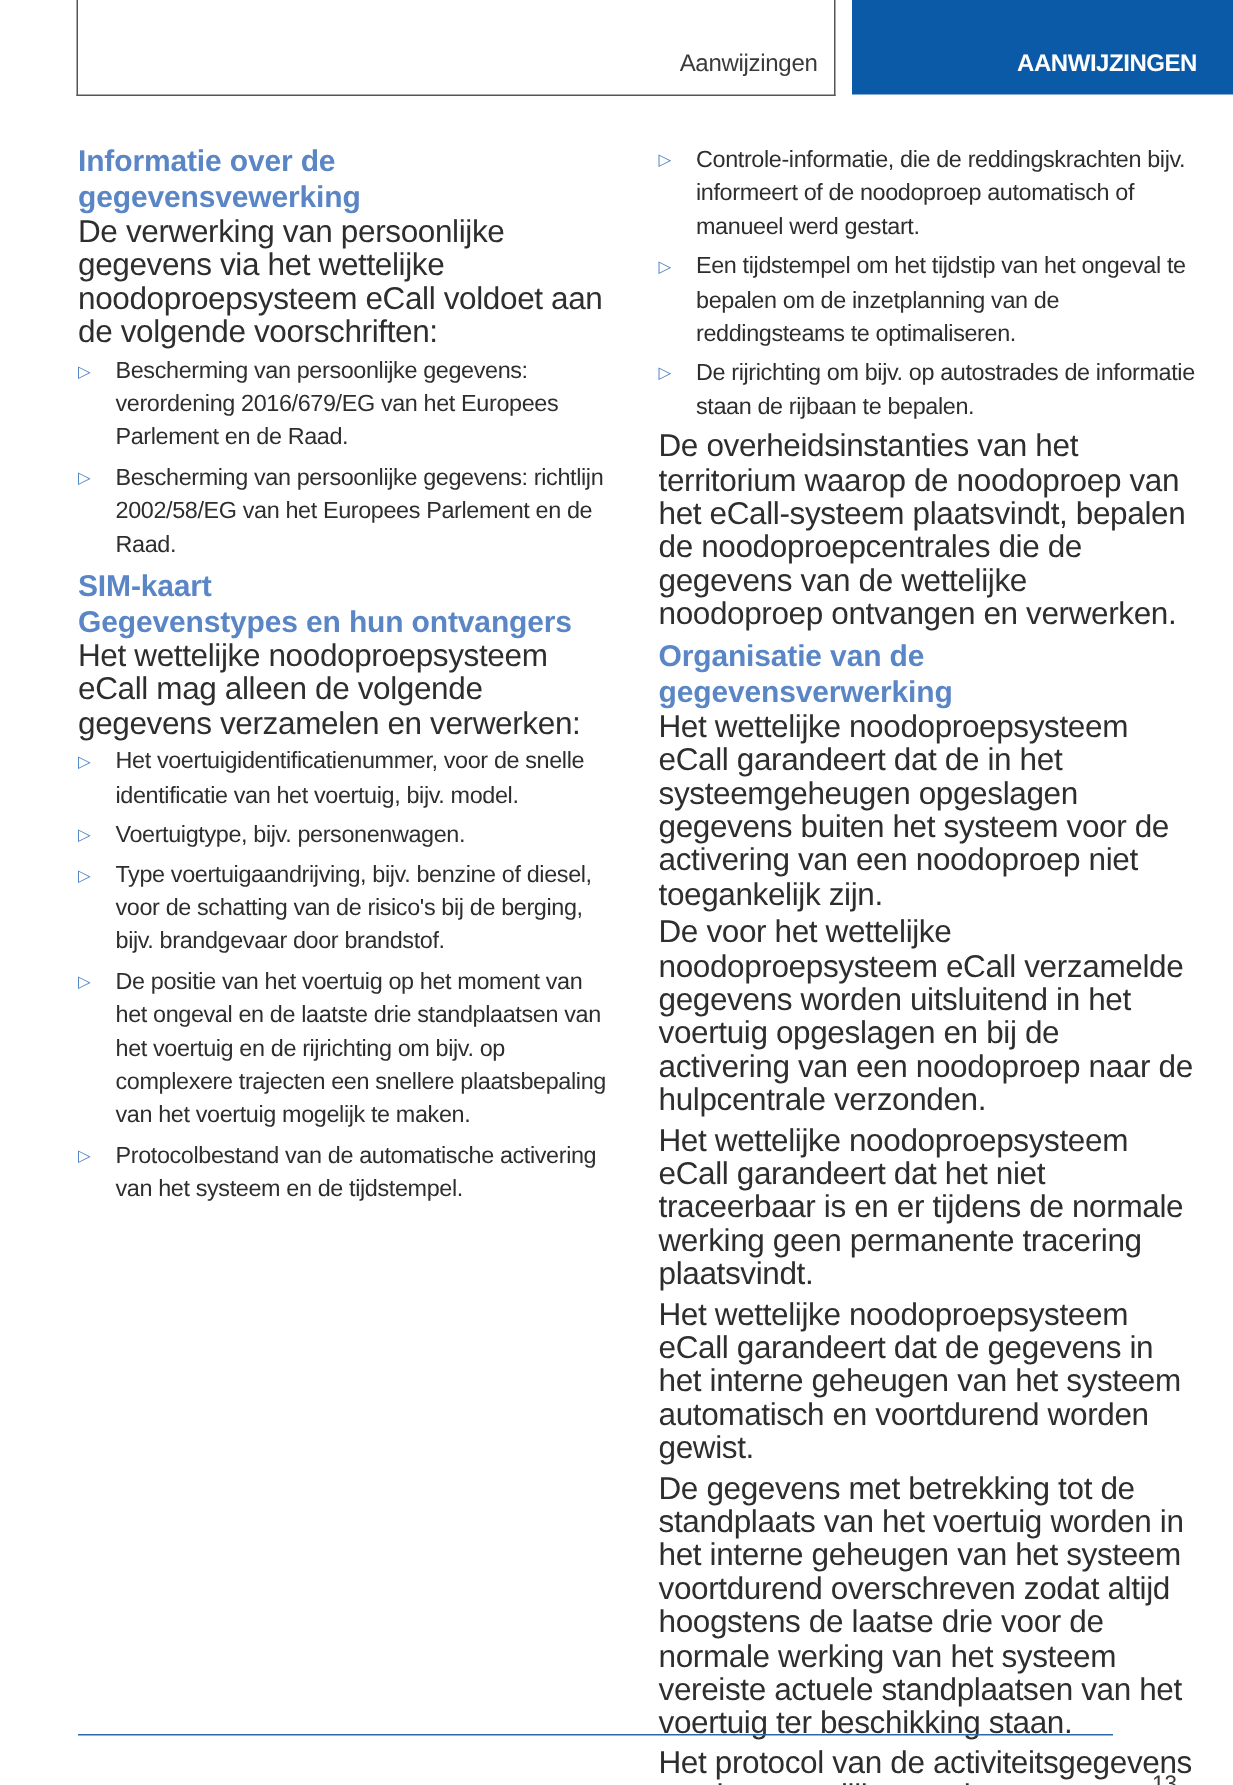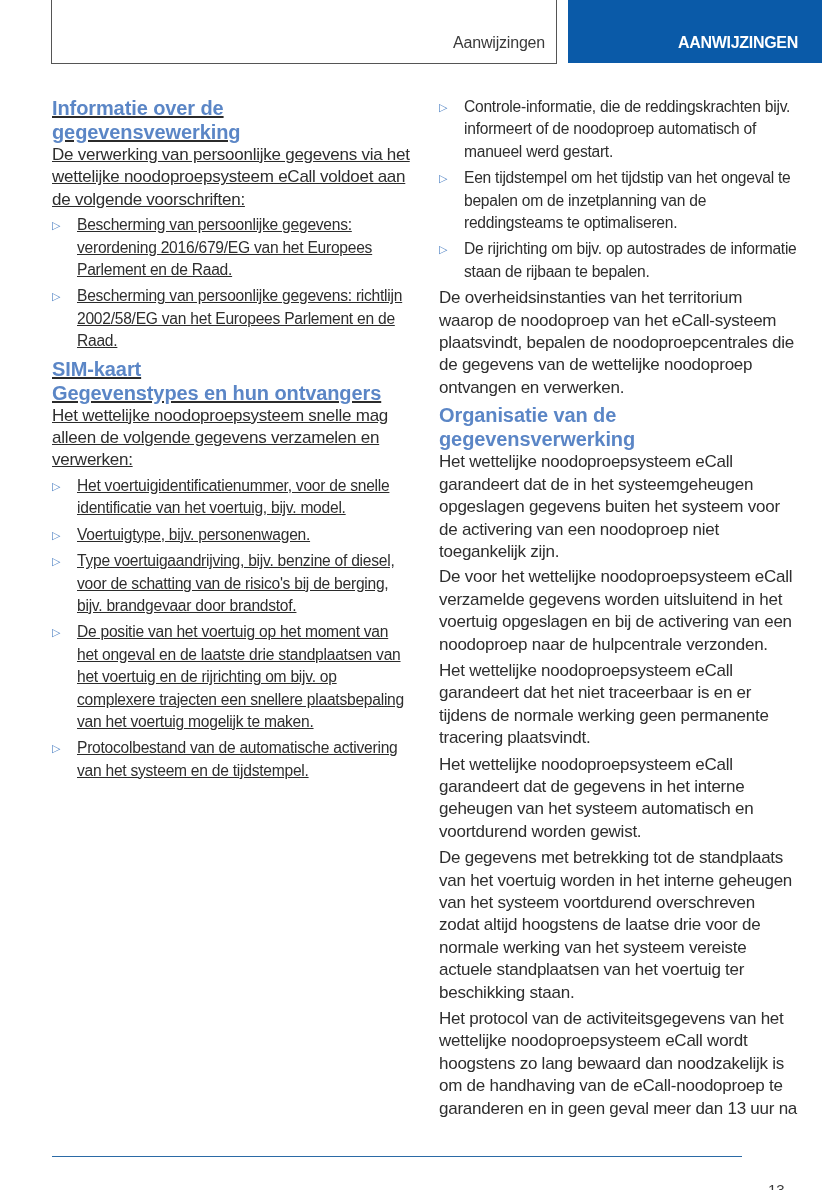--- a/index.html
+++ b/index.html
@@ -17,29 +17,29 @@
   .header-tab {
     position: absolute; left: 568px; top: 0; width: 254px; height: 63px;
     background: #0a5aa8;
   }
   .header-tab-label {
     position: absolute; right: 24px; bottom: 11px;
     font-size: 16px; font-weight: bold; color: #fff; letter-spacing: -0.3px;
   }
 
   .col { position: absolute; top: 96px; }
-  .col-left { left: 52px; width: 360px; text-decoration: underline; }
+  .col-left { left: 52px; width: 360px; }
   .col-right { left: 439px; width: 360px; }
 
   h2 {
     color: #5b86c6; font-size: 20px; font-weight: bold; line-height: 24px;
     letter-spacing: -0.1px;
   }
   p {
-    font-size: 17px; line-height: 22.4px; letter-spacing: -0.25px; color: #2e2e2e;
+    font-size: 21px; line-height: 22.4px; letter-spacing: -0.25px; color: #2e2e2e;
     margin-bottom: 4px;
   }
   .list { list-style: none; margin-bottom: 4px; }
   .list li {
     position: relative; padding-left: 25px;
     font-size: 15.6px; line-height: 22.4px; letter-spacing: -0.25px; color: #2e2e2e;
     margin-bottom: 4px;
   }
   .list li .bullet {
     position: absolute; left: 0; top: 0; color: #4a7fc2; font-size: 11px; line-height: 22.4px;
@@ -69,21 +69,21 @@
   <h2>Informatie over de gegevensvewerking</h2>
   <p class="h-after">De verwerking van persoonlijke gegevens via het wettelijke noodoproepsysteem eCall voldoet aan de volgende voorschriften:</p>
   <ul class="list">
     <li><span class="bullet">▷</span><span>Bescherming van persoonlijke gegevens: verordening 2016/679/EG van het Europees Parlement en de Raad.</span></li>
     <li><span class="bullet">▷</span><span>Bescherming van persoonlijke gegevens: richtlijn 2002/58/EG van het Europees Parlement en de Raad.</span></li>
   </ul>
 
   <h2 class="mt-section">SIM-kaart</h2>
 
   <h2 class="mt-section">Gegevenstypes en hun ontvangers</h2>
-  <p class="h-after">Het wettelijke noodoproepsysteem snelle mag alleen de volgende gegevens verzamelen en verwerken:</p>
+  <p class="h-after">Het wettelijke noodoproepsysteem eCall mag alleen de volgende gegevens verzamelen en verwerken:</p>
   <ul class="list">
     <li><span class="bullet">▷</span><span>Het voertuigidentificatienummer, voor de snelle identificatie van het voertuig, bijv. model.</span></li>
     <li><span class="bullet">▷</span><span>Voertuigtype, bijv. personenwagen.</span></li>
     <li><span class="bullet">▷</span><span>Type voertuigaandrijving, bijv. benzine of diesel, voor de schatting van de risico's bij de berging, bijv. brandgevaar door brandstof.</span></li>
     <li><span class="bullet">▷</span><span>De positie van het voertuig op het moment van het ongeval en de laatste drie standplaatsen van het voertuig en de rijrichting om bijv. op complexere trajecten een snellere plaatsbepaling van het voertuig mogelijk te maken.</span></li>
     <li><span class="bullet">▷</span><span>Protocolbestand van de automatische activering van het systeem en de tijdstempel.</span></li>
   </ul>
 </div>
 
 <div class="col col-right">

